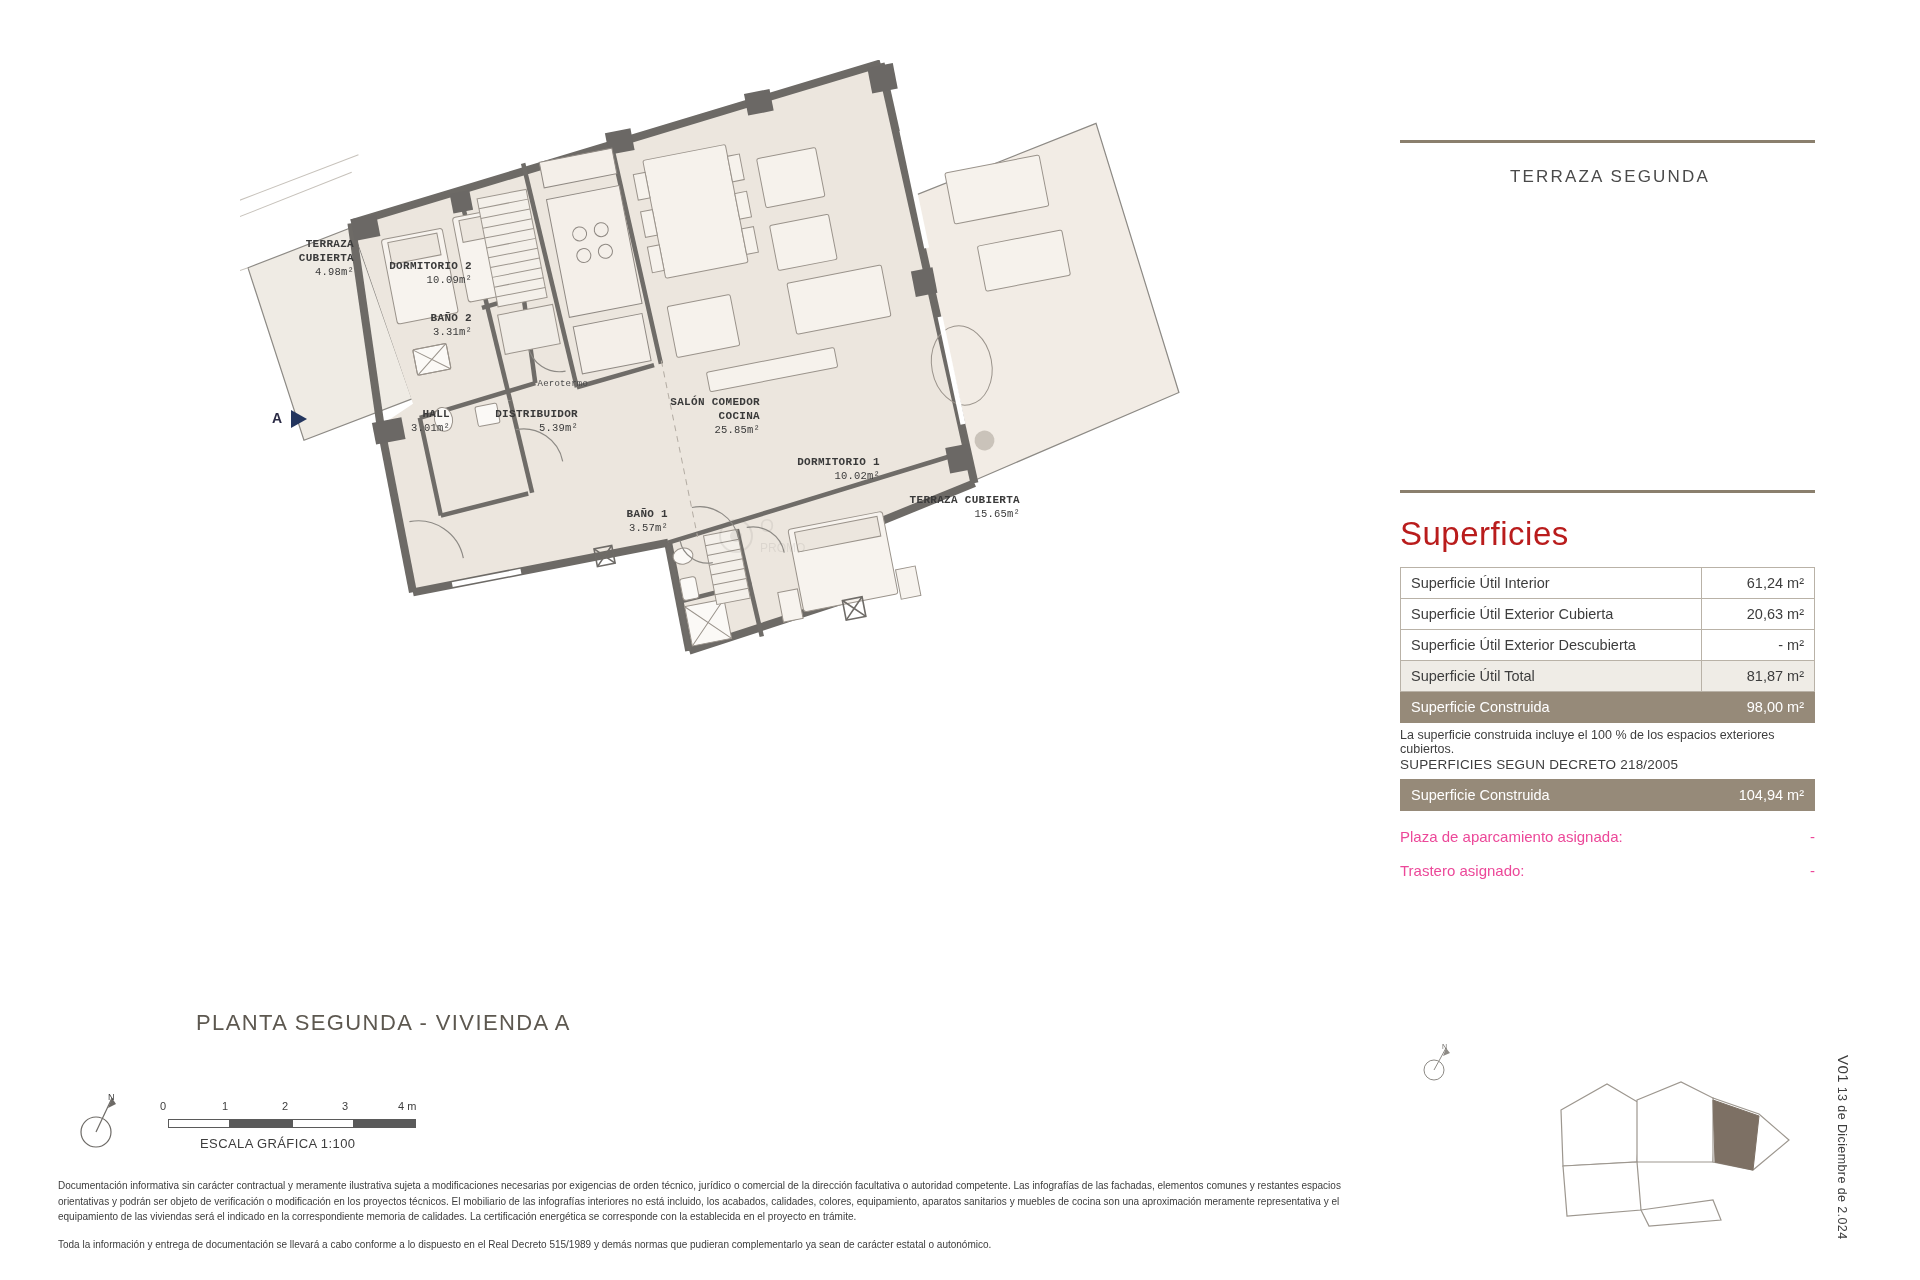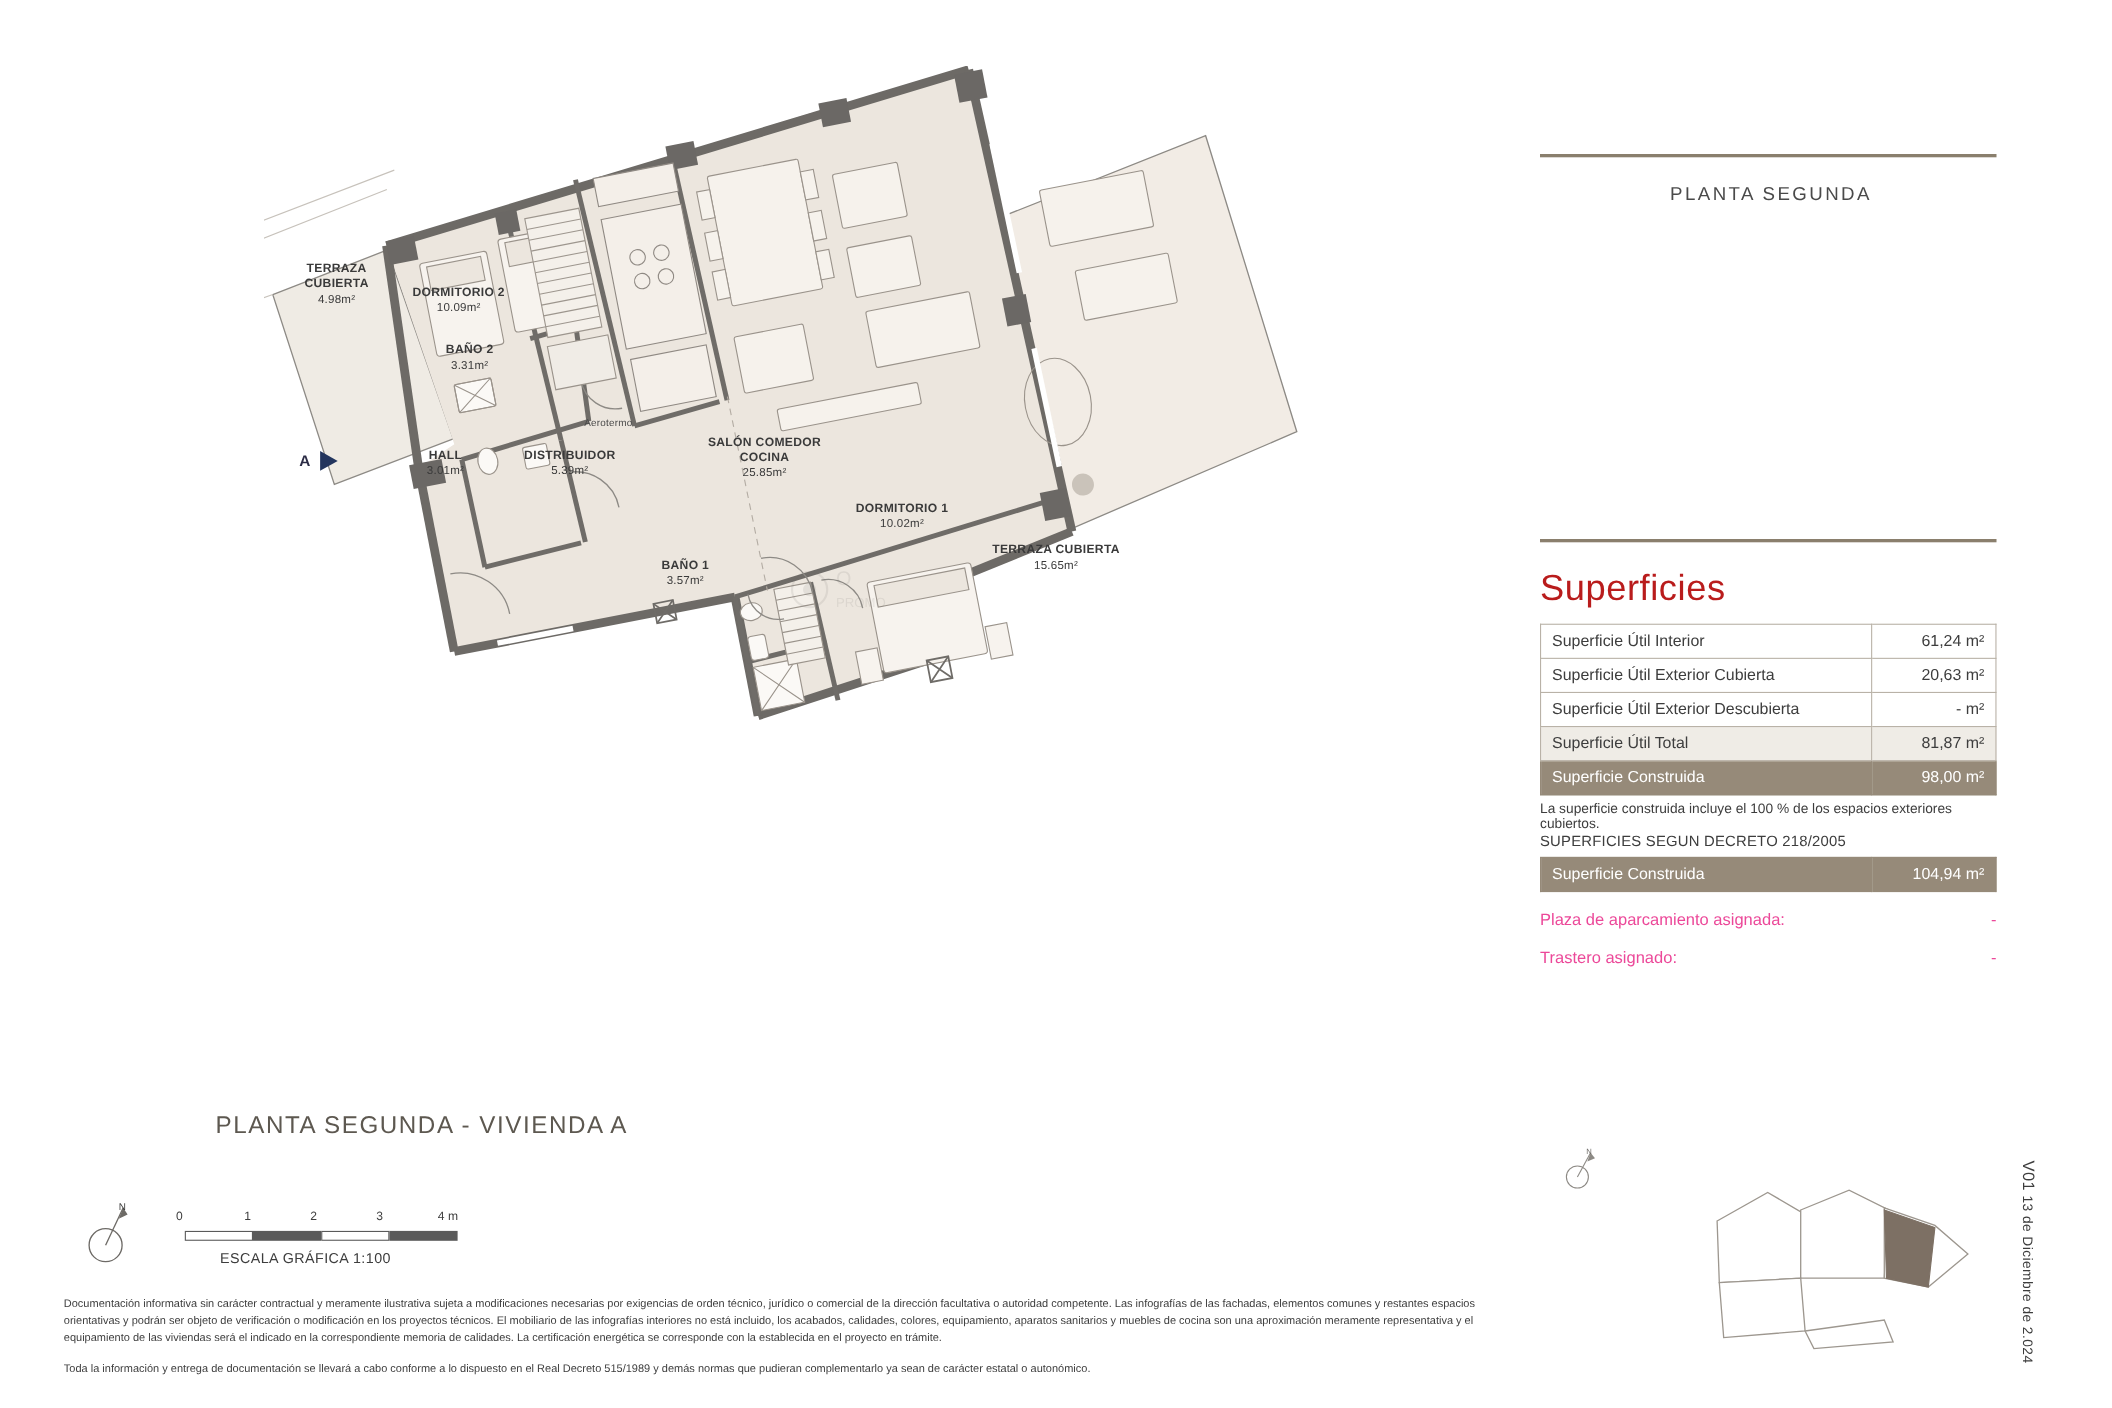--- a/index.html
+++ b/index.html
@@ -36,21 +36,21 @@
   }
   .sec-head{
     font-size:13.5px;color:#3d3d3d;margin-bottom:7px;letter-spacing:.2px;
   }
   .kv{display:flex;justify-content:space-between;font-size:15px;color:#ec4899;margin-top:17px;width:415px;}
 
   
   .plan{position:absolute;left:240px;top:60px;width:1120px;height:700px;}
   .plan svg{position:absolute;left:0;top:0;}
 
-  .lbl{position:absolute;font-size:11px;color:#3a3a3a;text-align:center;line-height:1.25;letter-spacing:.2px;}
+  .lbl{position:absolute;font-size:11px;color:#3a3a3a;text-align:right;line-height:1.25;letter-spacing:.2px;font-family:Liberation Mono, monospace;}
   .lbl b{font-weight:700;display:block;font-size:11px;letter-spacing:.3px;}
   .lbl .a{font-weight:400;font-size:10.5px;}
   .lbl.small{font-size:9px;}
 
   
   .plan-caption{
     position:absolute;left:196px;top:1010px;font-size:22px;color:#5d5850;letter-spacing:1.4px;
   }
   .scalebar{position:absolute;left:160px;top:1100px;width:300px;}
   .scale-nums{position:relative;height:16px;font-size:11px;color:#3d3d3d;}
@@ -290,21 +290,21 @@
 
   <div style="position:absolute;left:272px;top:408px;">
     <span style="font-size:14px;font-weight:700;color:#2b2b45;">A</span>
     <svg width="20" height="22" style="vertical-align:middle;margin-left:2px;">
       <polygon points="2,2 18,11 2,20" fill="#23355e"></polygon>
     </svg>
   </div>
 
   <div class="right-panel">
     <div class="rule"></div>
-    <div class="planta-title">PLANTA SEGUNDA</div>
+    <div class="planta-title">TERRAZA SEGUNDA</div>
   </div>
 
   <div class="right-panel" style="top:490px;">
     <div class="rule"></div>
     <div class="superficies-h">Superficies</div>
 
     <table class="sf">
       <tbody>
         <tr>
           <td>Superficie Útil Interior</td>

